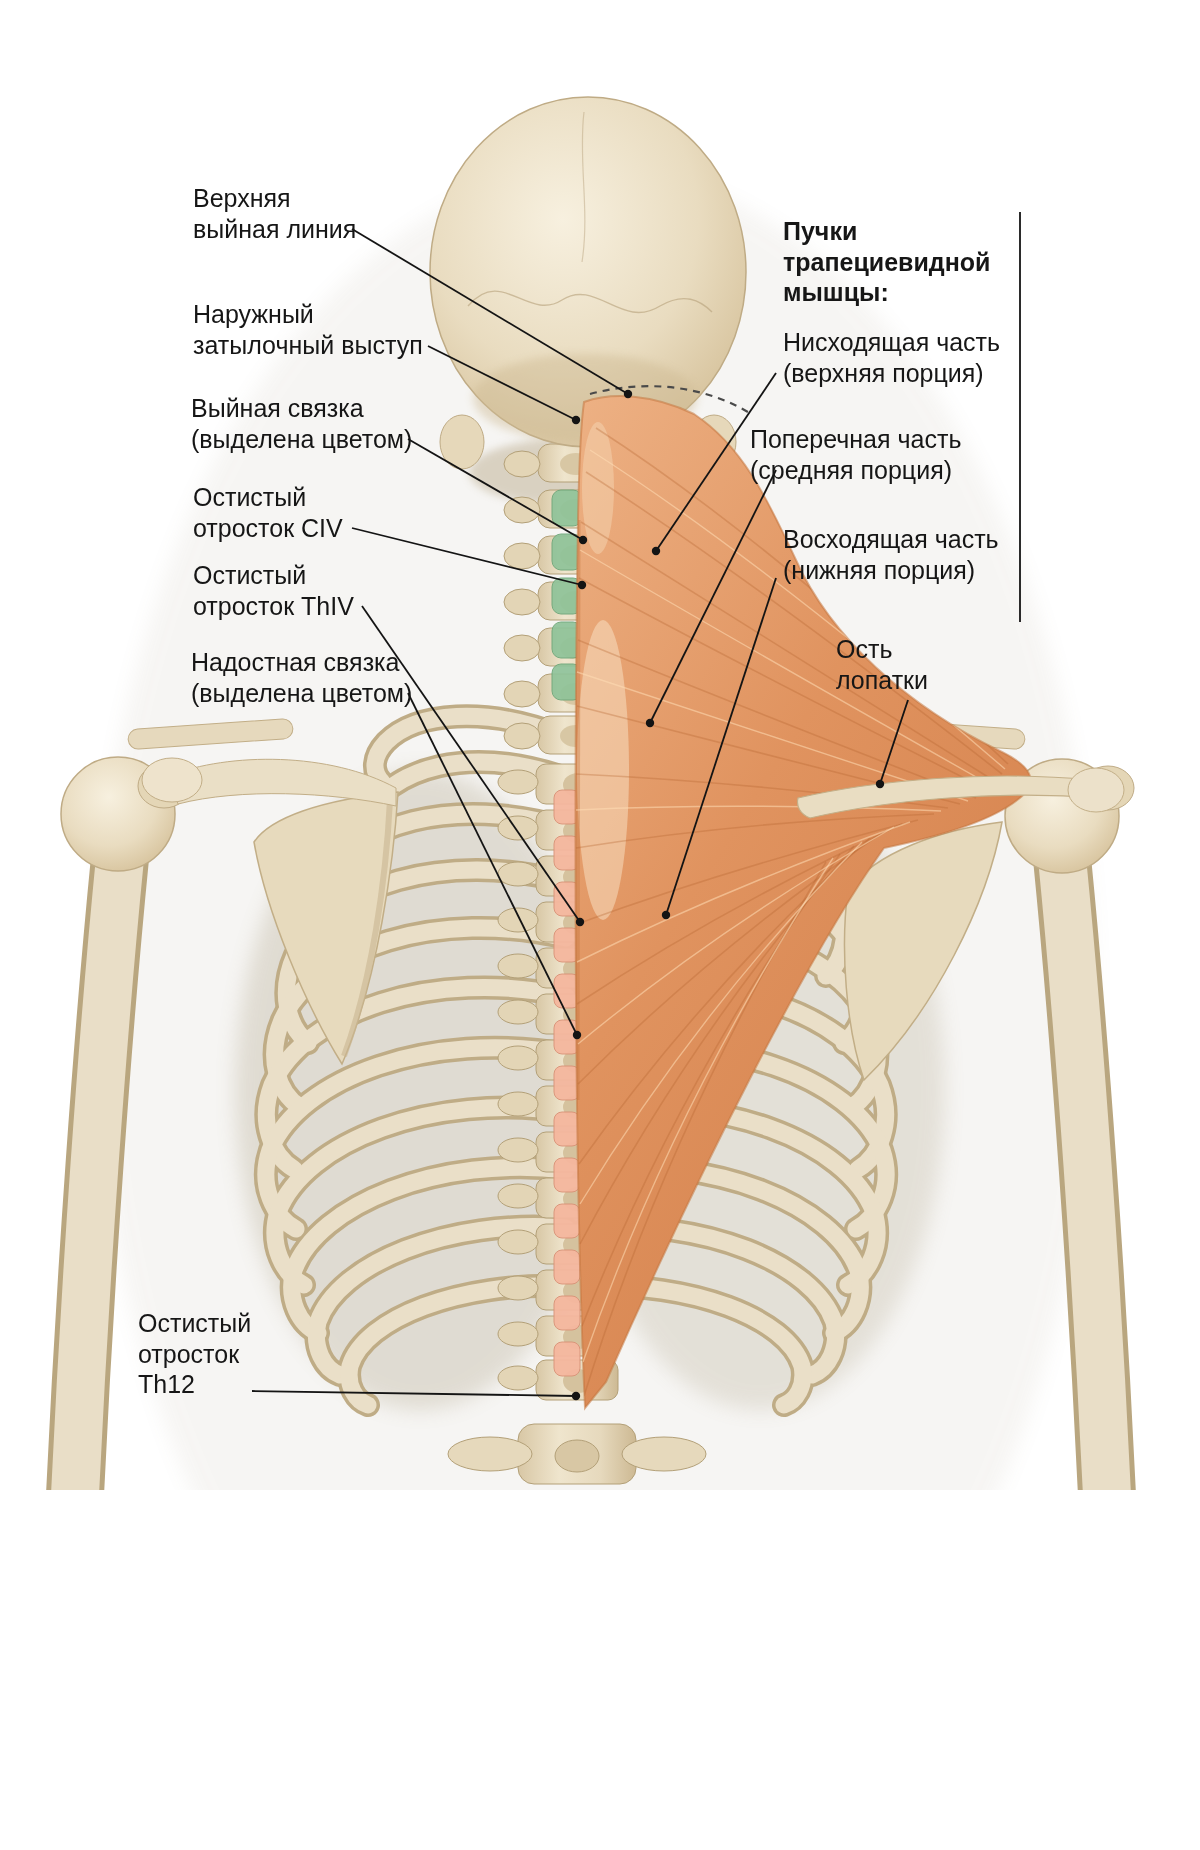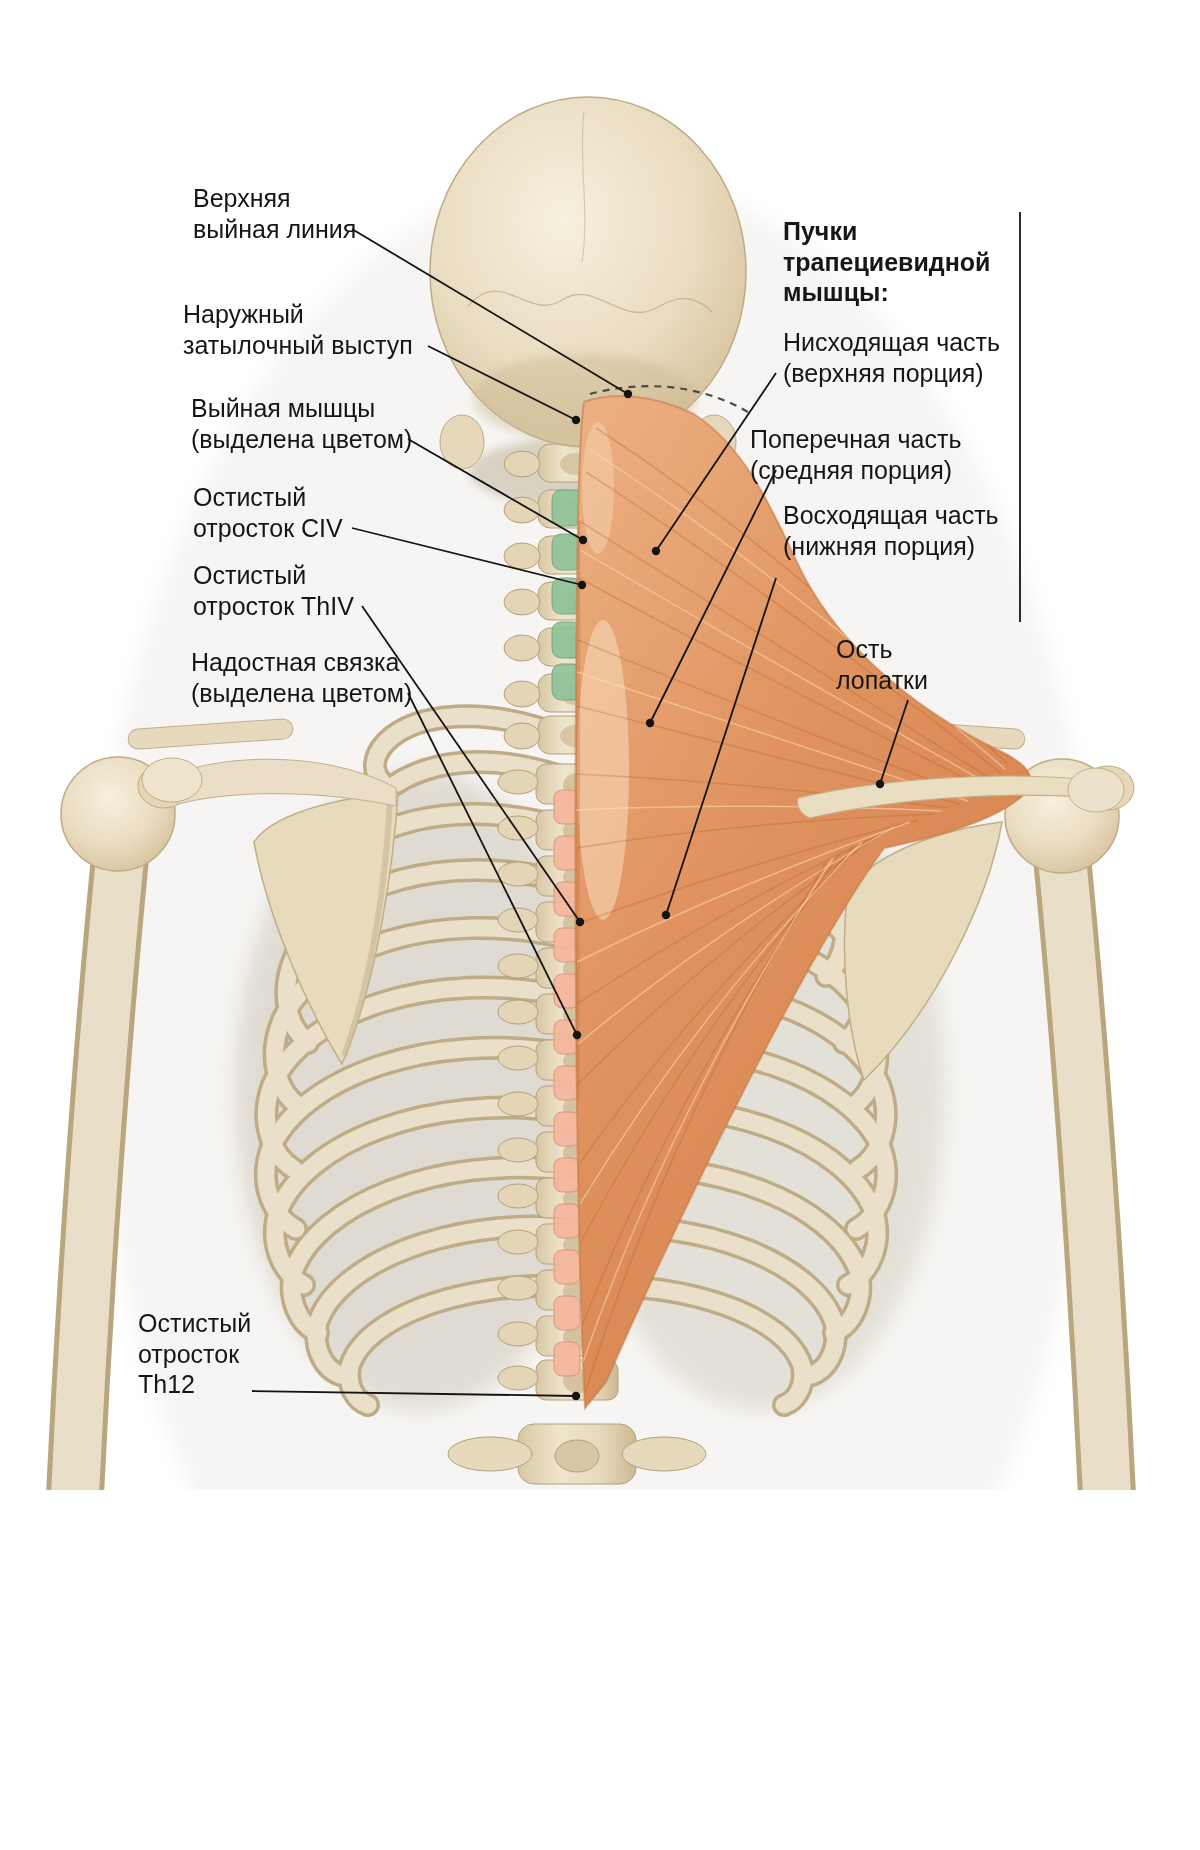--- a/index.html
+++ b/index.html
@@ -276,38 +276,38 @@
     <circle cx="576" cy="1396" r="4.2"></circle>
         <circle cx="656" cy="551" r="4.2"></circle>
     <circle cx="650" cy="723" r="4.2"></circle>
         <circle cx="666" cy="915" r="4.2"></circle>
     <circle cx="880" cy="784" r="4.2"></circle>
   </g>
 </svg>
 
 <div class="lbl" style="left:193px;top:183px">Верхняя
 выйная линия</div>
-<div class="lbl" style="left:183px;top:299px">Наружный
+<div class="lbl" style="left:193px;top:299px">Наружный
 затылочный выступ</div>
-<div class="lbl" style="left:191px;top:393px">Выйная мышцы
+<div class="lbl" style="left:191px;top:393px">Выйная связка
 (выделена цветом)</div>
 <div class="lbl" style="left:193px;top:482px">Остистый
 отросток CIV</div>
 <div class="lbl" style="left:193px;top:560px">Остистый
 отросток ThIV</div>
 <div class="lbl" style="left:191px;top:647px">Надостная связка
 (выделена цветом)</div>
 <div class="lbl" style="left:138px;top:1308px">Остистый
 отросток
 Th12</div>
 <div class="lbl" style="left:783px;top:327px">Нисходящая часть
 (верхняя порция)</div>
 <div class="lbl bold" style="left:783px;top:216px">Пучки
 трапециевидной
 мышцы:</div>
 <div class="lbl" style="left:750px;top:424px">Поперечная часть
 (средняя порция)</div>
-<div class="lbl" style="left:783px;top:500px">Восходящая часть
+<div class="lbl" style="left:783px;top:524px">Восходящая часть
 (нижняя порция)</div>
 <div class="lbl" style="left:836px;top:634px">Ость
 лопатки</div>
 
 </div>
 
 </body></html>

